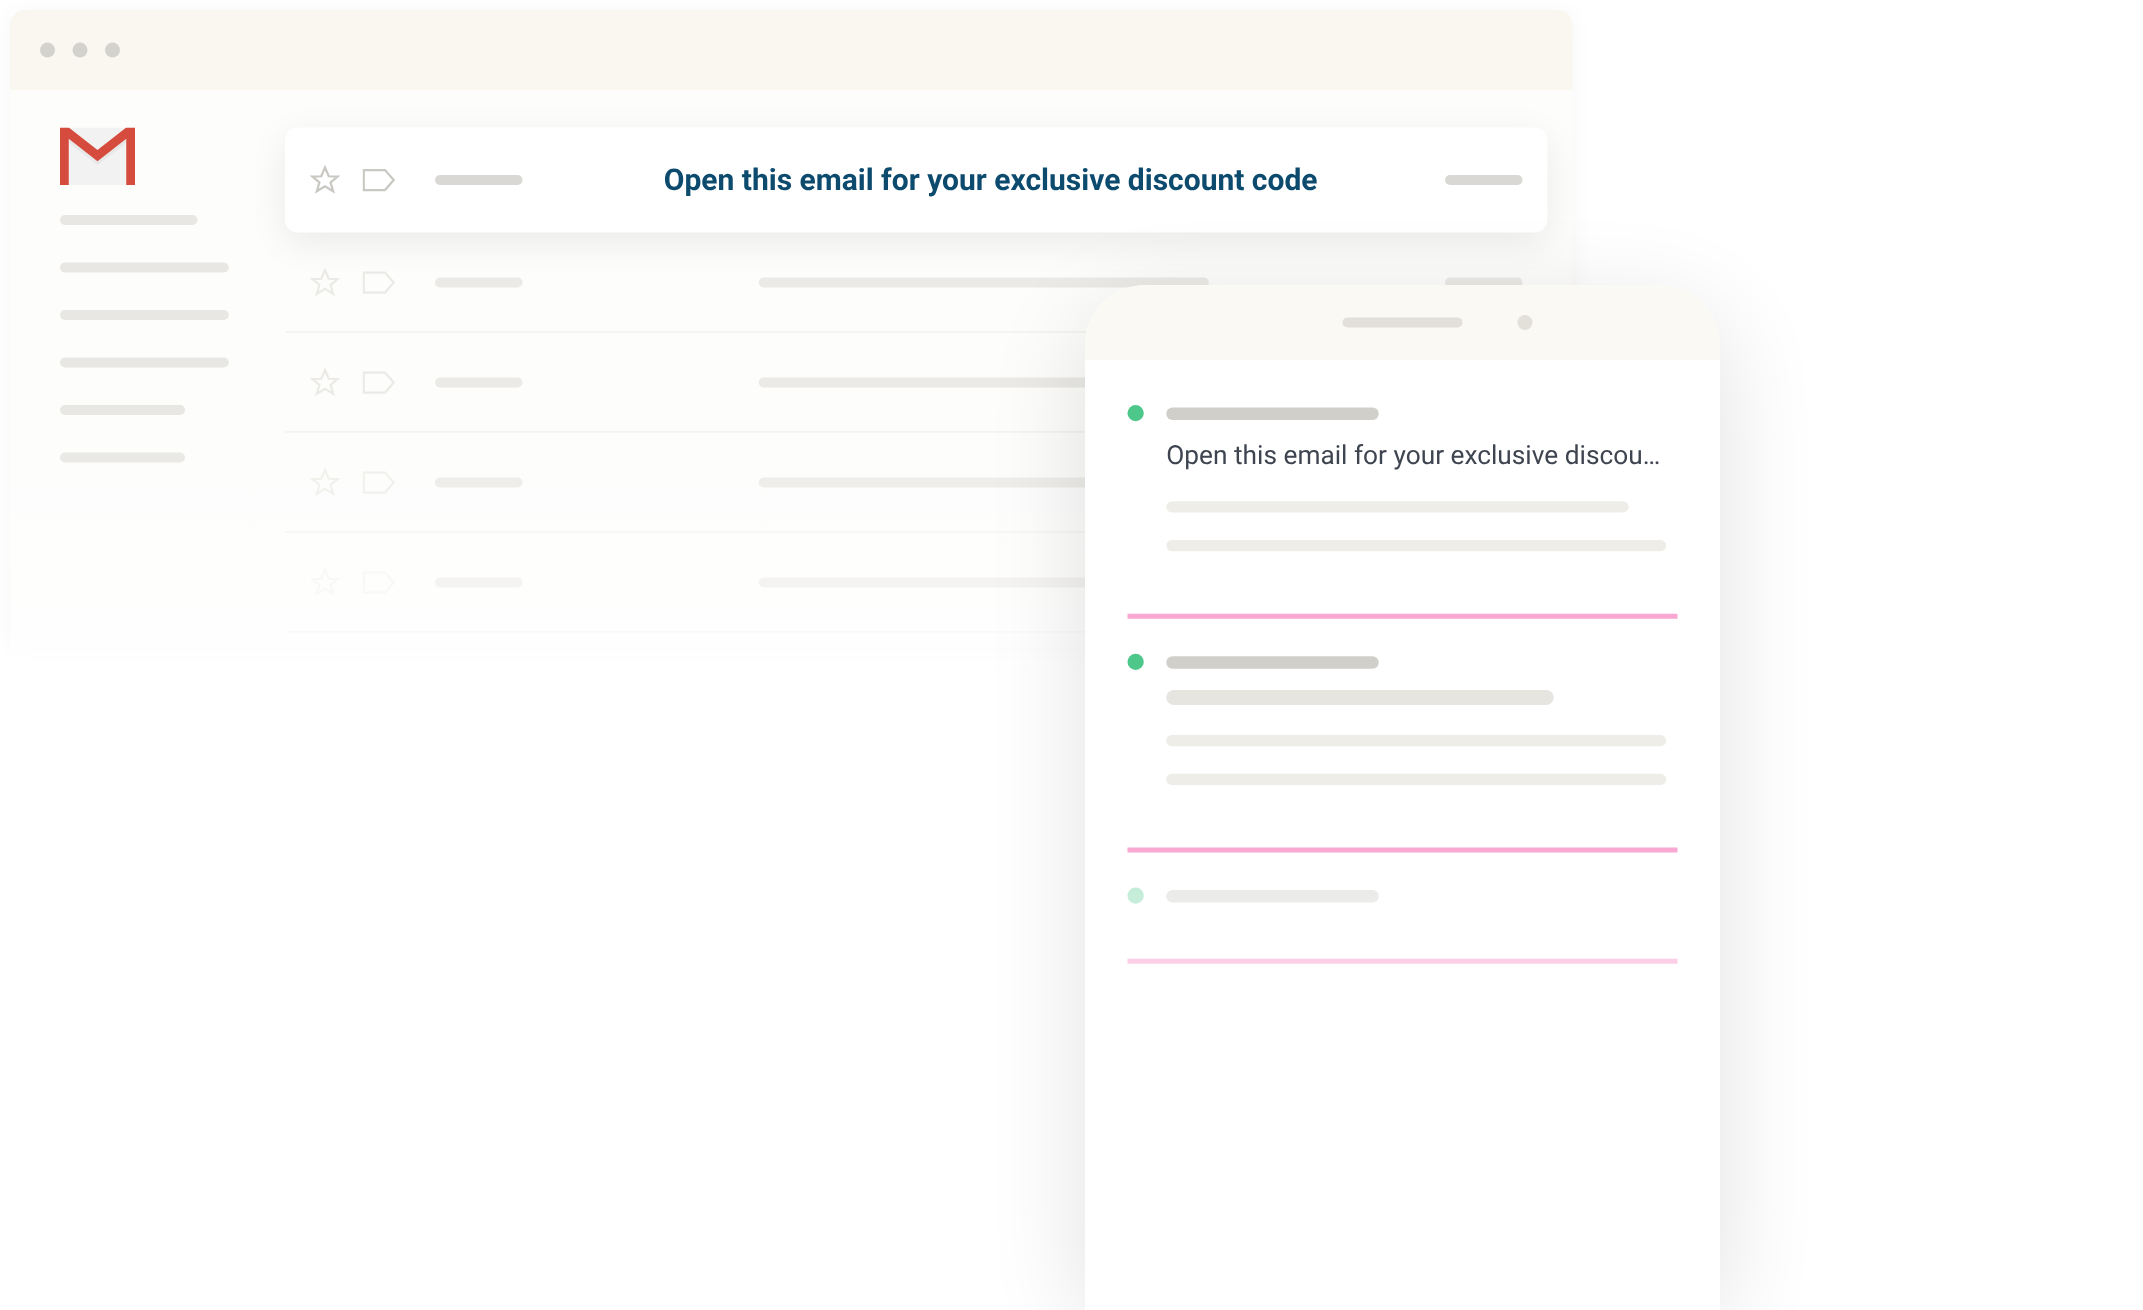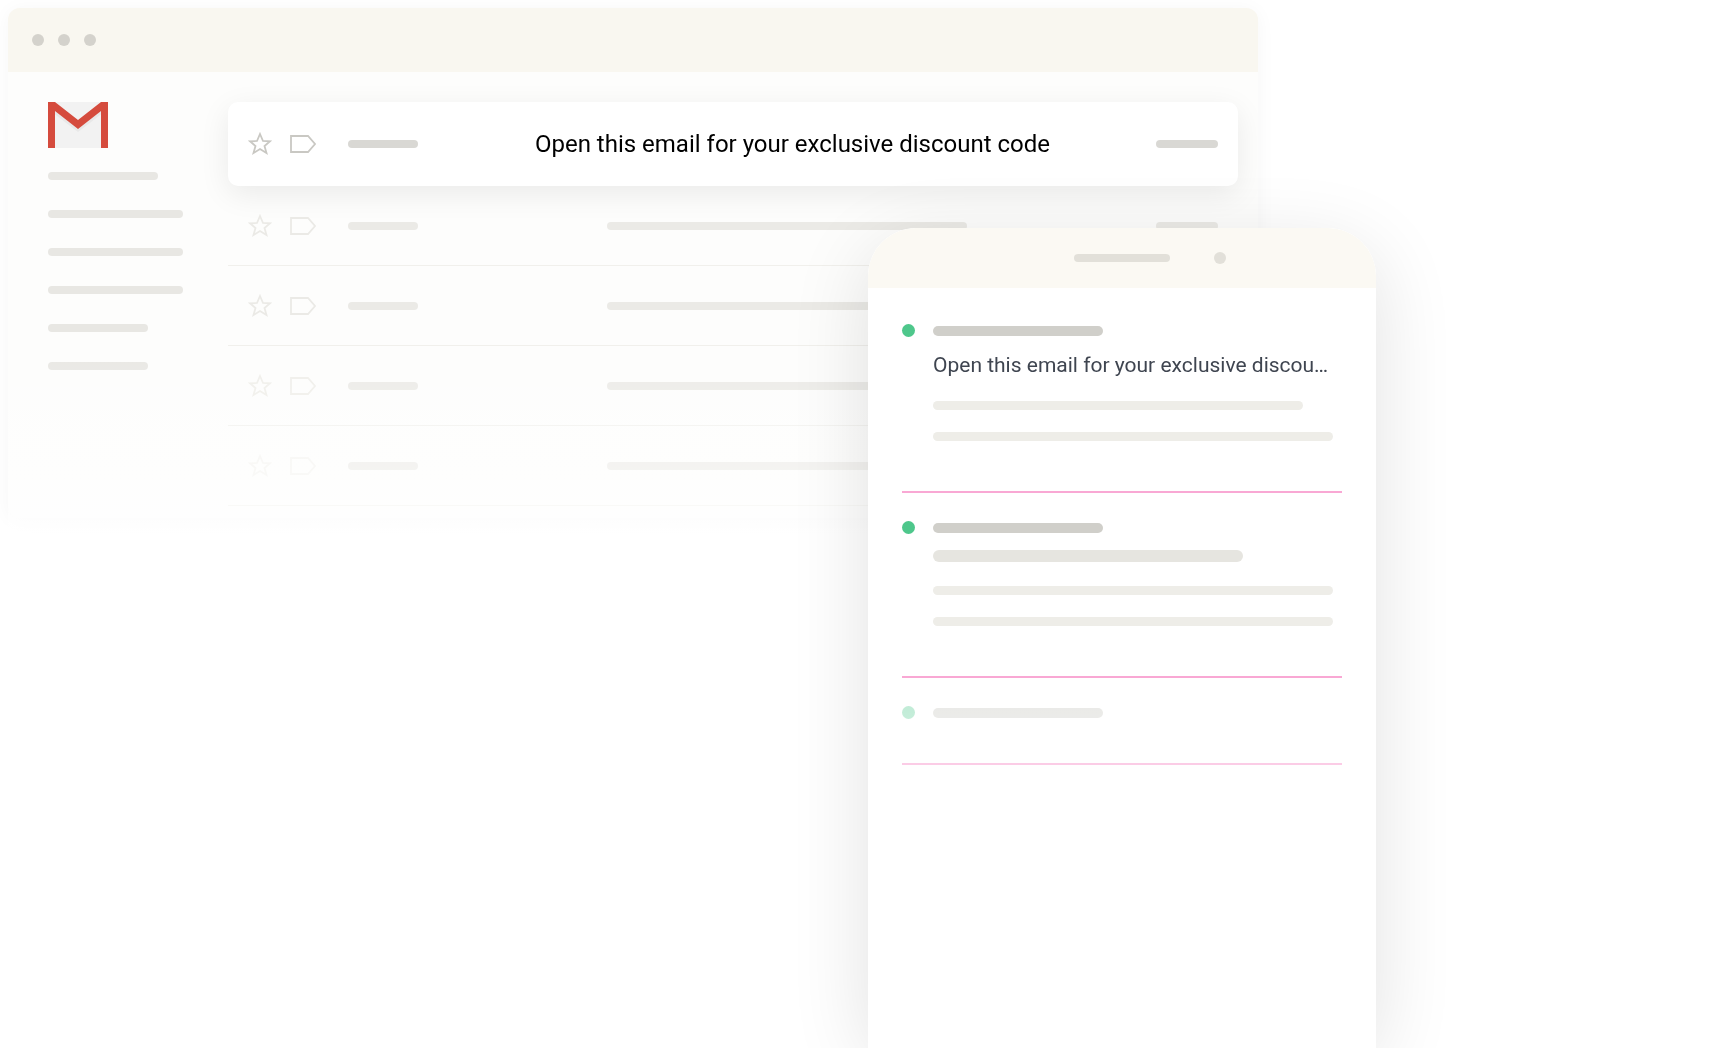--- a/index.html
+++ b/index.html
@@ -140,22 +140,22 @@
     
     .subject-area {
       flex: 1;
       display: flex;
       align-items: center;
       justify-content: center;
     }
     
     .subject-text {
       font-size: 24px;
-      color: #000000;
-      font-weight: 400;
+      color: #0c4a6e;
+      font-weight: 700;
       margin-left: 11px;
     }
     
     .subject-placeholder {
       height: 8px;
       background: #ebeae6;
       border-radius: 4px;
     }
     
     .date-placeholder {
@@ -215,21 +215,21 @@
       border-radius: 50%;
       background: #e2e0d9;
     }
     
     .phone-content {
       padding: 36px 34px 0 34px;
     }
     
     .mobile-email {
       padding-bottom: 28px;
-      border-bottom: 2px solid #f9a8d4;
+      border-bottom: 4px solid #f9a8d4;
       margin-bottom: 28px;
     }
     
     .mobile-email-header {
       display: flex;
       align-items: center;
       gap: 18px;
       margin-bottom: 16px;
     }
     

